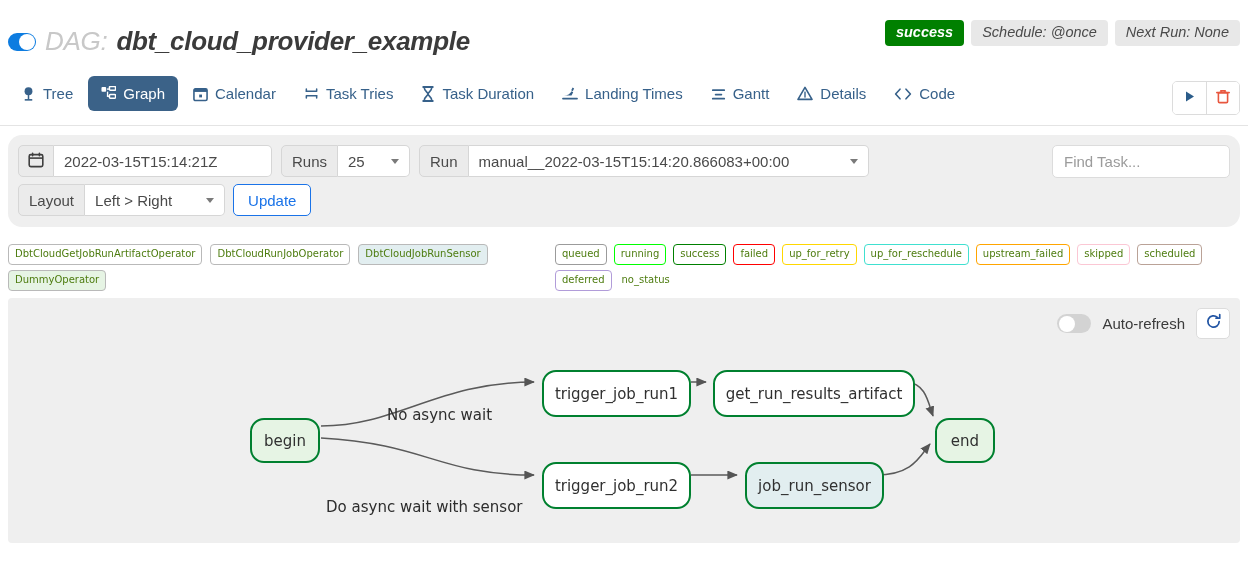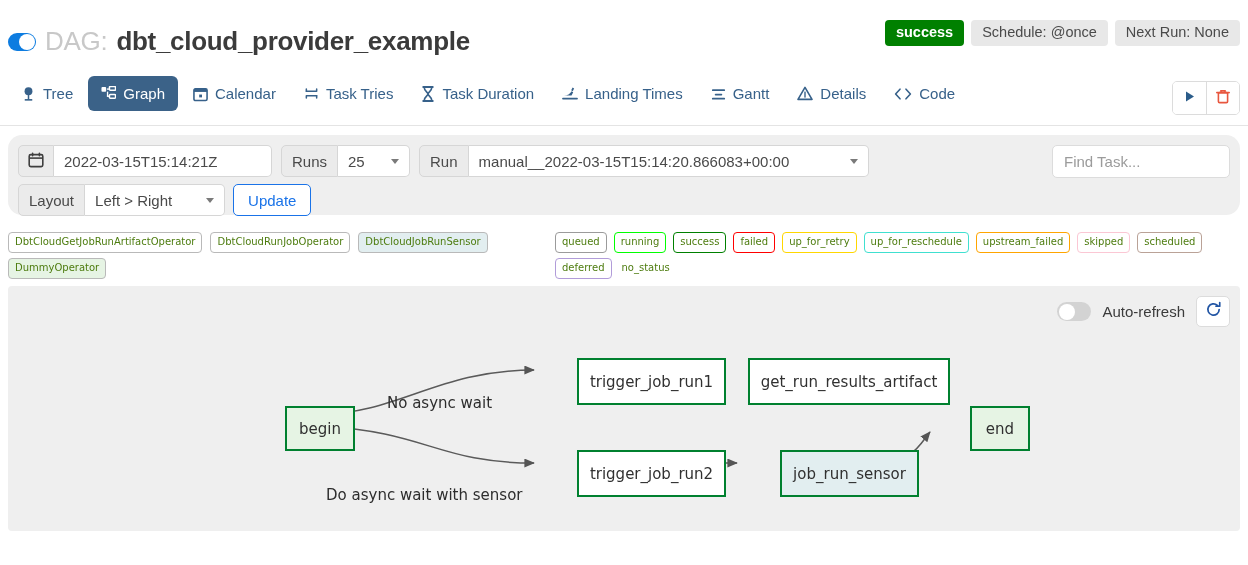--- a/index.html
+++ b/index.html
@@ -10,20 +10,21 @@
     font-family: "Liberation Sans", sans-serif;
     color: #51504f;
     overflow: hidden;
   }
 
   
   .header {
     position: relative;
     height: 70px;
     padding: 0 0;
+    font-style: italic;
   }
   .dag-title-row {
     position: absolute;
     left: 8px; top: 26px;
     display: flex; align-items: center; gap: 9px;
   }
   .toggle-pill {
     width: 28px; height: 18px; border-radius: 9px;
     background: #0d7ce0; position: relative; flex: none;
   }
@@ -91,21 +92,21 @@
   }
   .action-btn + .action-btn { border-left: 1px solid #dcdcdc; }
 
   
   .filter-card {
     margin: 9px 8px 17px;
     background: #efefef;
     border-radius: 14px;
     padding: 10px 10px 11px;
     position: relative;
-    height: 80px;
+    height: 92px;
   }
   .filter-row { display: flex; align-items: center; gap: 0; }
   .grp { display: flex; align-items: stretch; }
   .ctl {
     height: 32px;
     display: flex; align-items: center;
     border: 1px solid #d6d6d6;
     font-size: 15px;
     color: #4a4a4a;
     background: #fff;
@@ -218,28 +219,27 @@
     width: 34px; height: 31px;
     border: 1px solid #dcdcdc; border-radius: 5px;
     background: #fff;
     display: flex; align-items: center; justify-content: center;
     cursor: pointer;
   }
   .canvas { position: absolute; inset: 0; }
   .node {
     position: absolute;
     border: 2.2px solid #00802f;
-    border-radius: 0;
+    border-radius: 14px;
     background: #fff;
     display: flex; align-items: center; justify-content: center;
     font-size: 15px;
     color: #303030;
     font-family: "DejaVu Sans", sans-serif;
     cursor: pointer;
-    margin-left: 35px;
   }
   .node.dummy { background: #e6f4e4; }
   .node.sensor { background: #e2eef0; }
   .edge-label {
     position: absolute;
     font-size: 15px;
     color: #2d2d2d;
     font-family: "DejaVu Sans", sans-serif;
     white-space: nowrap;
   }

